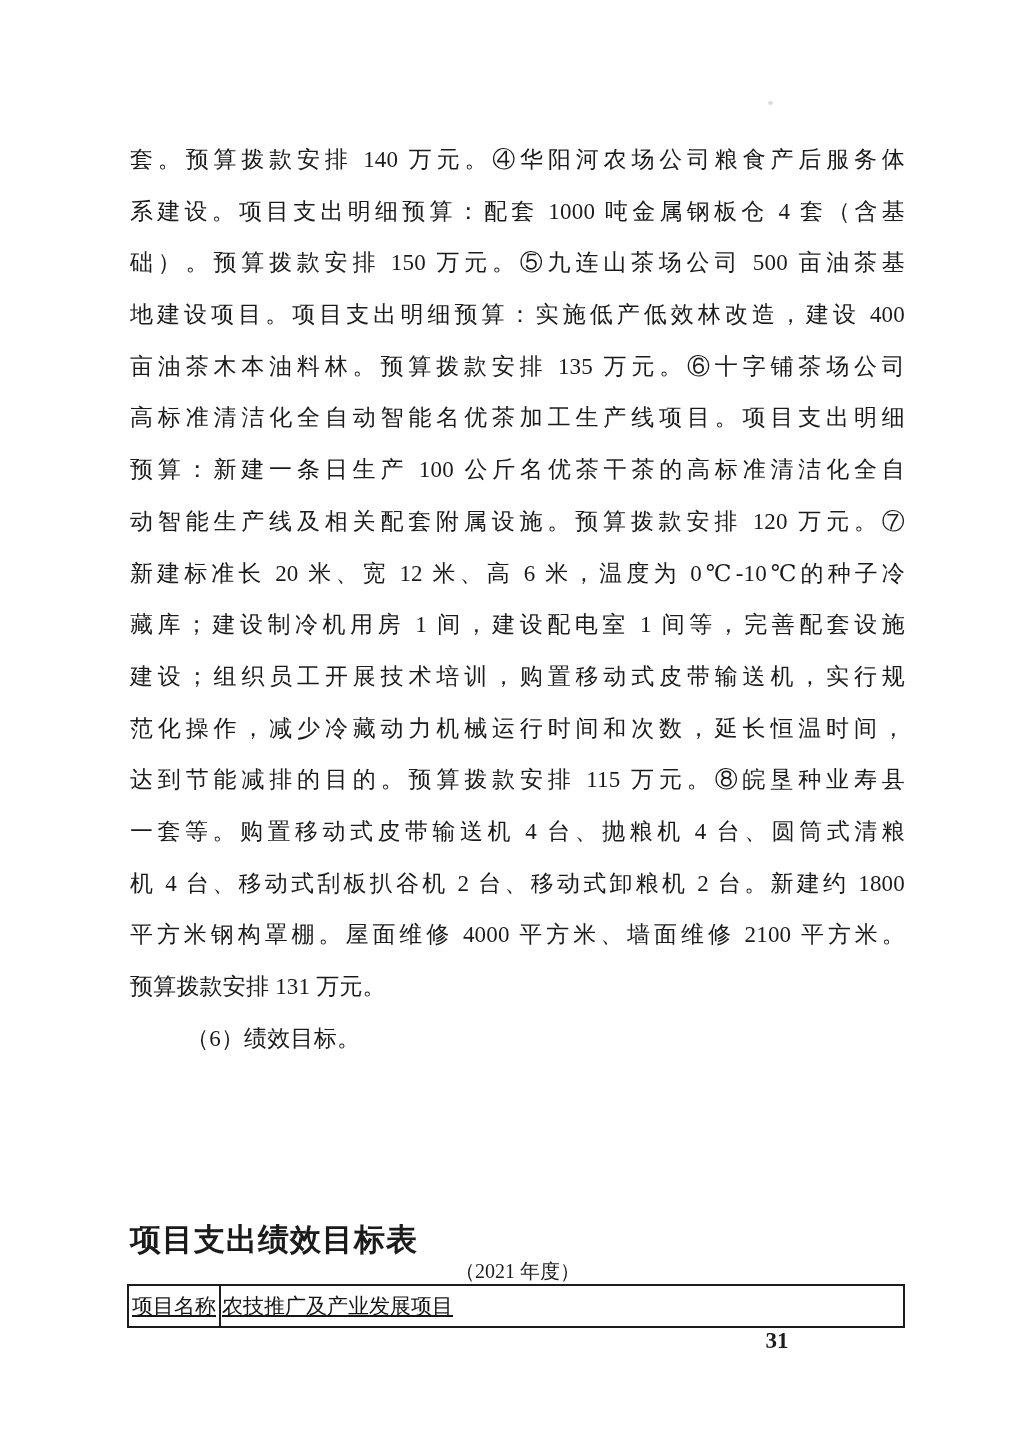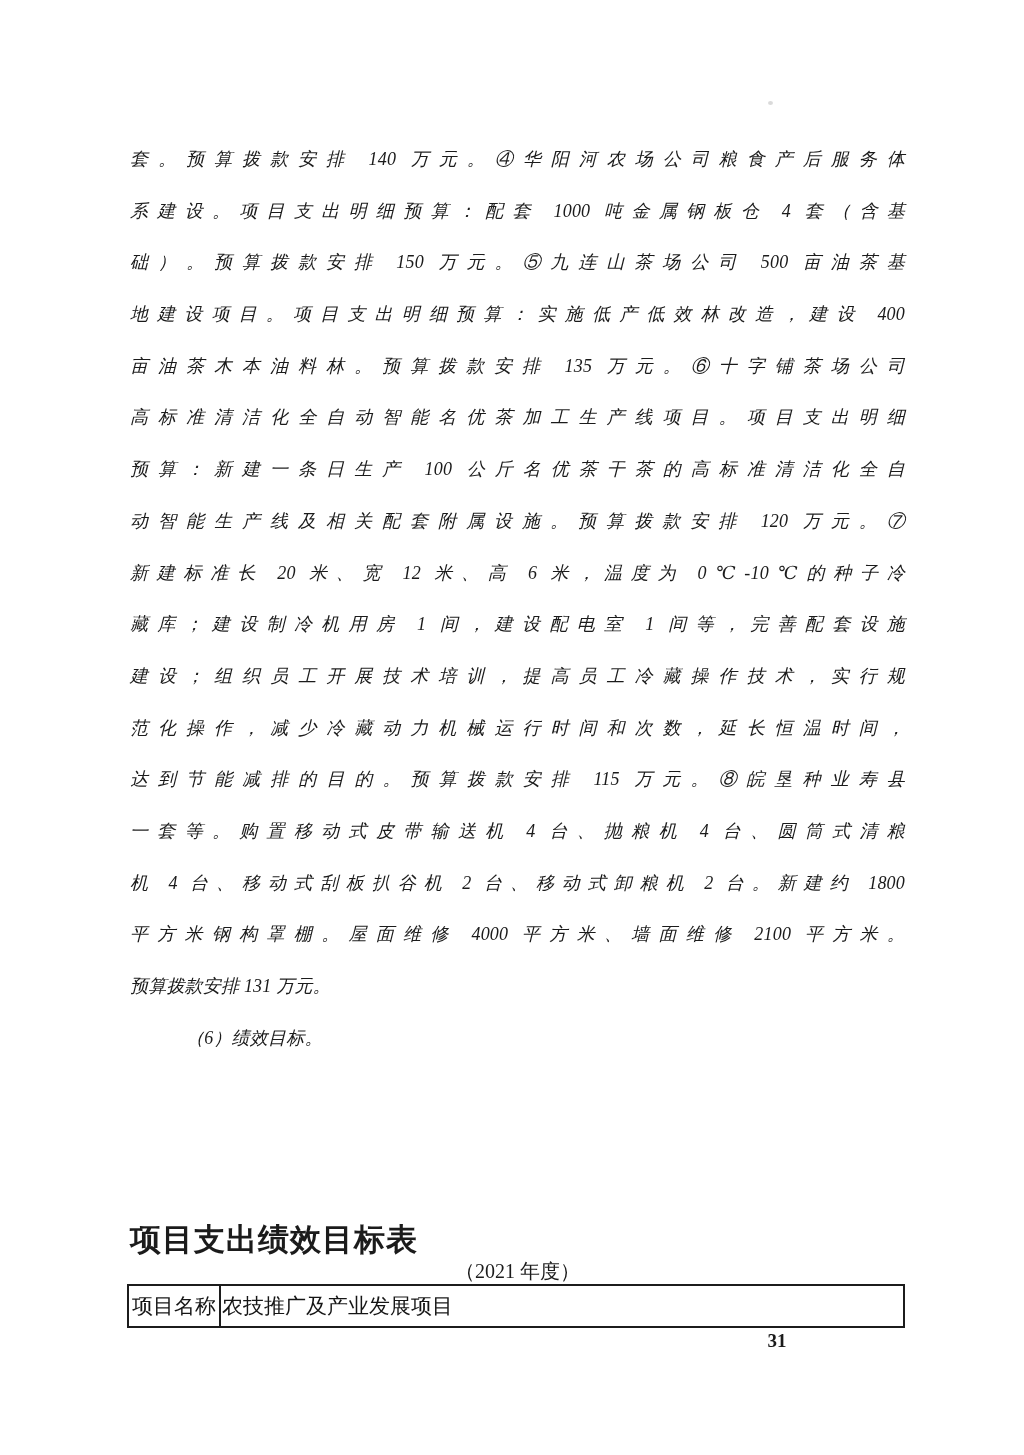--- a/index.html
+++ b/index.html
@@ -15,25 +15,24 @@
   }
   .body-text {
     position: absolute;
     left: 130px;
     top: 134px;
     width: 775px;
   }
   .line {
     height: 51.7px;
     line-height: 51.7px;
-    font-size: 18px;
+    font-size: 23px;
     text-align: justify;
     text-align-last: justify;
     letter-spacing: 0.2px;
-    font-style: italic;
   }
   .line.no-just {
     text-align: left;
     text-align-last: left;
   }
   .line.indent {
     text-indent: 56px;
   }
   .tbl-title {
     position: absolute;
@@ -60,36 +59,37 @@
     width: 778px;
     height: 44px;
     border-collapse: collapse;
     table-layout: fixed;
     font-size: 21px;
     color: #151515;
   }
   .goal-table td {
     border: 2px solid #1c1c1c;
     vertical-align: middle;
+    text-decoration: underline;
   }
   .cell-label {
     width: 86px;
     text-align: center;
     padding: 0 2px;
   }
   .cell-value {
     margin-left: 40px;
   }
   .page-number {
     position: absolute;
     left: 747px;
     top: 1330px;
     width: 60px;
     text-align: center;
-    font-size: 19px;
+    font-size: 23px;
     font-weight: bold;
     line-height: 22px;
   }
   .speck {
     position: absolute;
     left: 768px;
     top: 101px;
     width: 5px;
     height: 4px;
     background: #c2c2c2;
@@ -108,21 +108,21 @@
       <div class="line">套。预算拨款安排 140 万元。④华阳河农场公司粮食产后服务体</div>
       <div class="line">系建设。项目支出明细预算：配套 1000 吨金属钢板仓 4 套（含基</div>
       <div class="line">础）。预算拨款安排 150 万元。⑤九连山茶场公司 500 亩油茶基</div>
       <div class="line">地建设项目。项目支出明细预算：实施低产低效林改造，建设 400</div>
       <div class="line">亩油茶木本油料林。预算拨款安排 135 万元。⑥十字铺茶场公司</div>
       <div class="line">高标准清洁化全自动智能名优茶加工生产线项目。项目支出明细</div>
       <div class="line">预算：新建一条日生产 100 公斤名优茶干茶的高标准清洁化全自</div>
       <div class="line">动智能生产线及相关配套附属设施。预算拨款安排 120 万元。⑦</div>
       <div class="line">新建标准长 20 米、宽 12 米、高 6 米，温度为 0℃-10℃的种子冷</div>
       <div class="line">藏库；建设制冷机用房 1 间，建设配电室 1 间等，完善配套设施</div>
-      <div class="line">建设；组织员工开展技术培训，提高员工冷藏操作技术，实行规</div>
+      <div class="line">建设；组织员工开展技术培训，购置移动式皮带输送机，实行规</div>
       <div class="line">范化操作，减少冷藏动力机械运行时间和次数，延长恒温时间，</div>
       <div class="line">达到节能减排的目的。预算拨款安排 115 万元。⑧皖垦种业寿县</div>
       <div class="line">一套等。购置移动式皮带输送机 4 台、抛粮机 4 台、圆筒式清粮</div>
       <div class="line">机 4 台、移动式刮板扒谷机 2 台、移动式卸粮机 2 台。新建约 1800</div>
       <div class="line">平方米钢构罩棚。屋面维修 4000 平方米、墙面维修 2100 平方米。</div>
       <div class="line no-just">预算拨款安排 131 万元。</div>
       <div class="line no-just indent">（6）绩效目标。</div>
     </div>
 
   <div class="tbl-title">项目支出绩效目标表</div>

